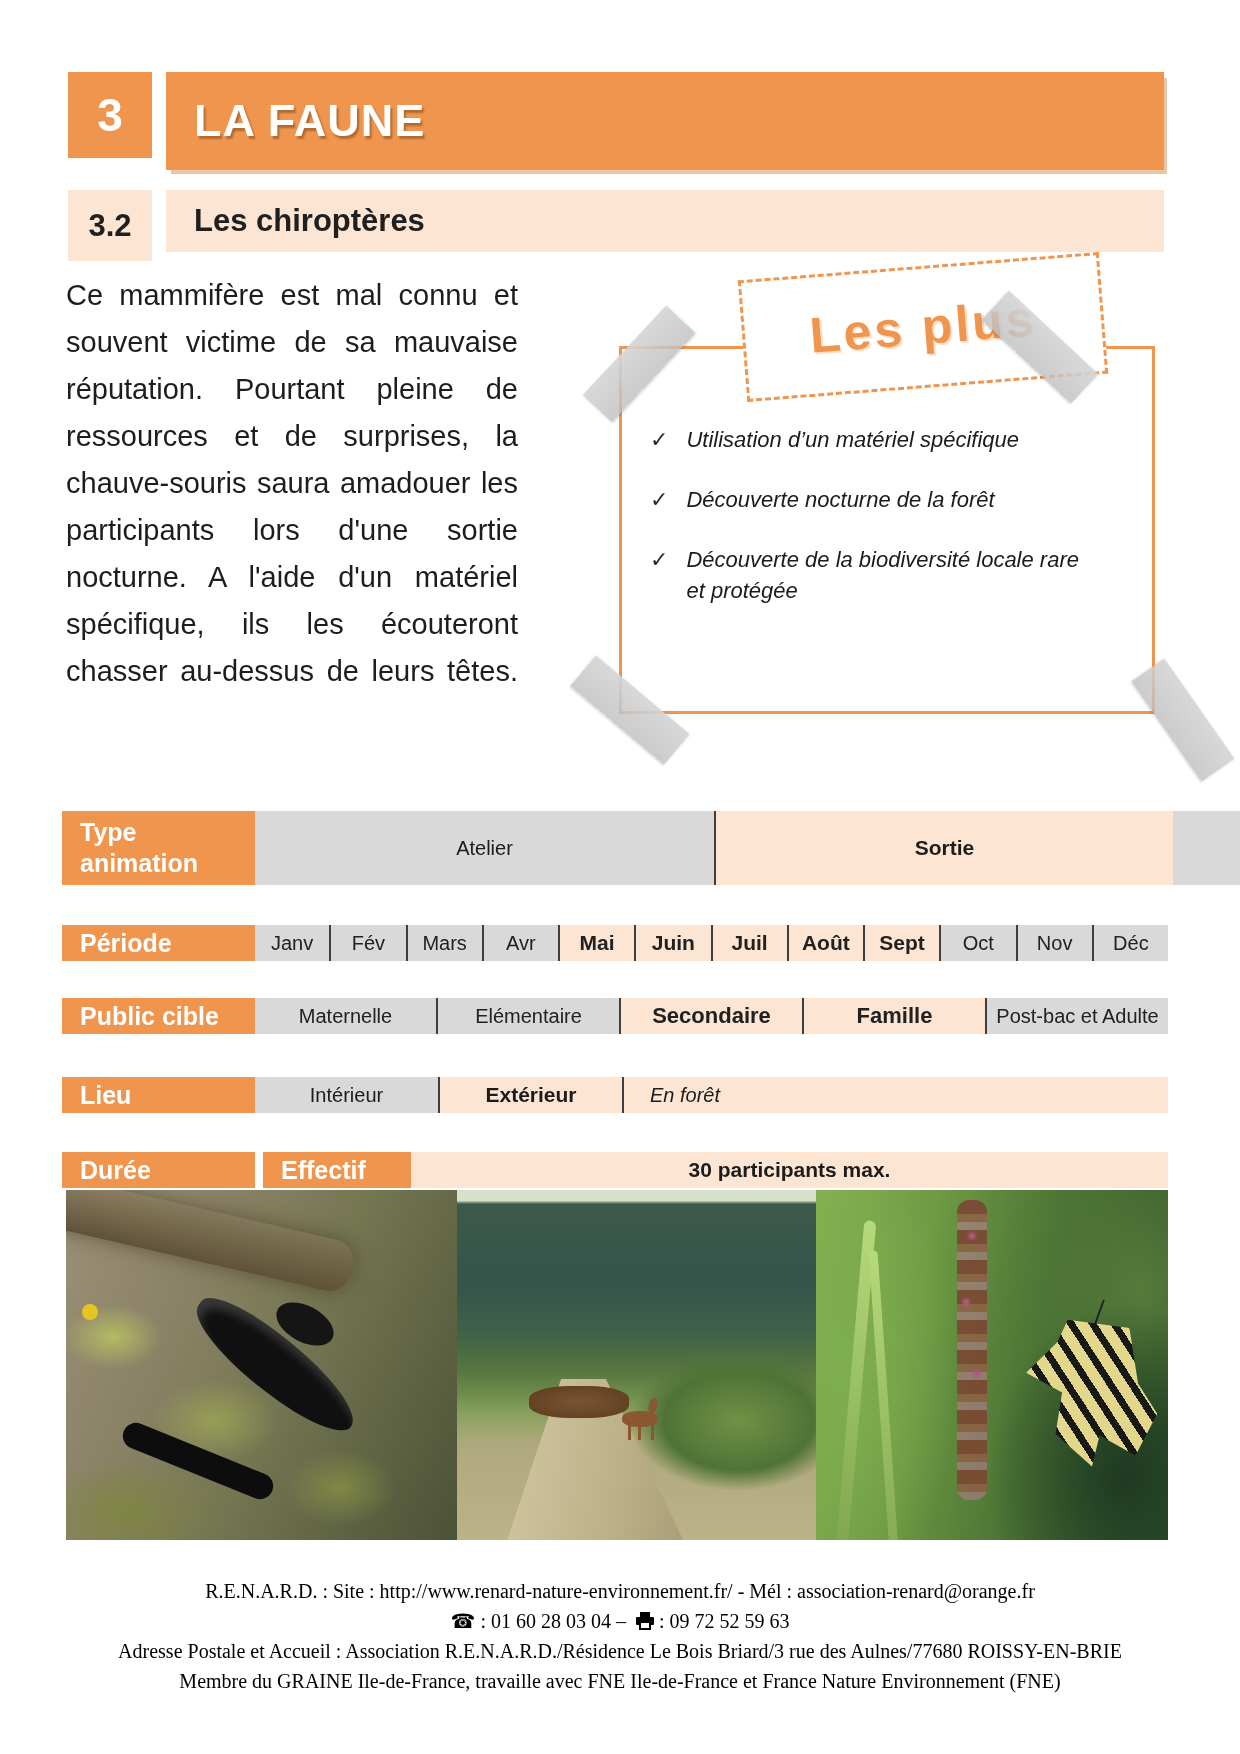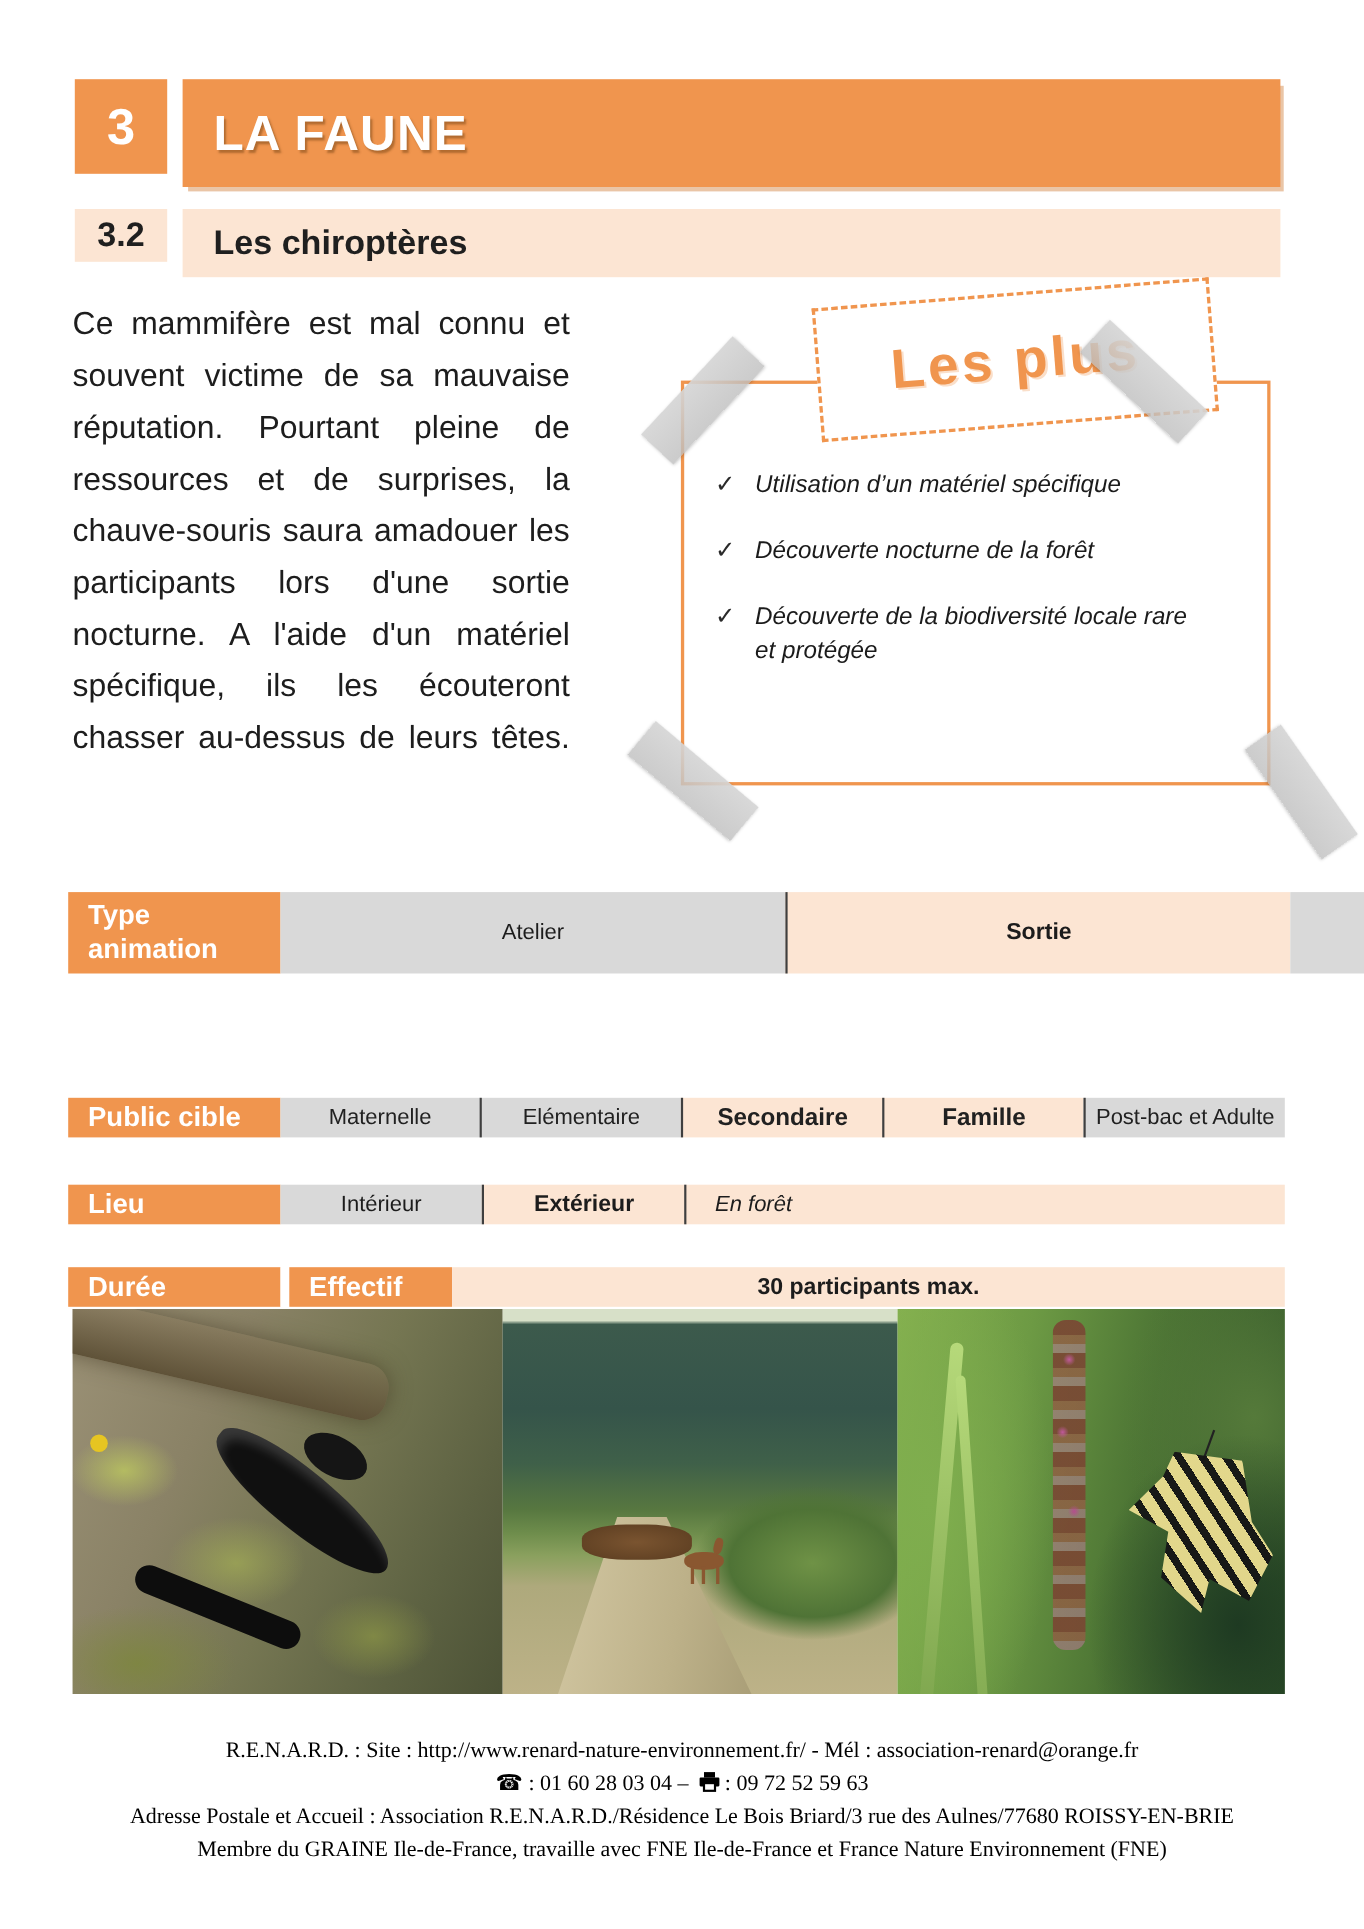--- a/index.html
+++ b/index.html
@@ -20,21 +20,21 @@
     color:#fff;font-size:46px;font-weight:700;display:flex;align-items:center;justify-content:center;
   }
   .sec-banner{
     position:absolute;left:166px;top:72px;width:998px;height:98px;background:var(--orange);
     color:#fff;display:flex;align-items:center;padding-left:28px;box-sizing:border-box;
     font-size:45px;font-weight:700;letter-spacing:1px;
     text-shadow:2px 3px 2px rgba(100,55,10,.45);
     box-shadow:4px 5px 0 -1px rgba(216,150,92,.55);
   }
   .sub-num{
-    position:absolute;left:68px;top:190px;width:84px;height:48px;background:var(--peach);
+    position:absolute;left:68px;top:190px;width:84px;height:71px;background:var(--peach);
     color:#1f1f1f;font-size:31px;font-weight:700;display:flex;align-items:center;justify-content:center;
   }
   .sub-banner{
     position:absolute;left:166px;top:190px;width:998px;height:62px;background:var(--peach);
     color:#1f1f1f;display:flex;align-items:center;padding-left:28px;box-sizing:border-box;
     font-size:31px;font-weight:700;
   }
   
   .intro{
     position:absolute;left:66px;top:272px;width:452px;
@@ -234,20 +234,38 @@
         <div class="cell hl bold">Sortie</div>
       </div>
       <div class="type-div"></div>
       <div class="type-r">
         <div class="cell">Stand</div>
         <div class="cell" style="background:var(--gray);">Animation</div>
       </div>
     </div>
   </div>
 
+  <div class="trow trow-periode">
+    <div class="row-label">Période</div>
+    <div class="months">
+
+    <div class="month">Janv</div>
+        <div class="month">Fév</div>
+        <div class="month">Mars</div>
+        <div class="month">Avr</div>
+        <div class="month hl">Mai</div>
+        <div class="month hl">Juin</div>
+        <div class="month hl">Juil</div>
+        <div class="month hl">Août</div>
+        <div class="month hl">Sept</div>
+        <div class="month">Oct</div>
+        <div class="month">Nov</div>
+        <div class="month">Déc</div>
+      </div>
+  </div>
 
   <div class="trow trow-lieu">
     <div class="row-label">Lieu</div>
     <div class="cell lieu-int">Intérieur</div>
     <div class="cell hl bold lieu-ext">Extérieur</div>
     <div class="cell hl lieu-note">En forêt</div>
   </div>
 
   <div class="trow trow-public">
     <div class="row-label">Public cible</div>

